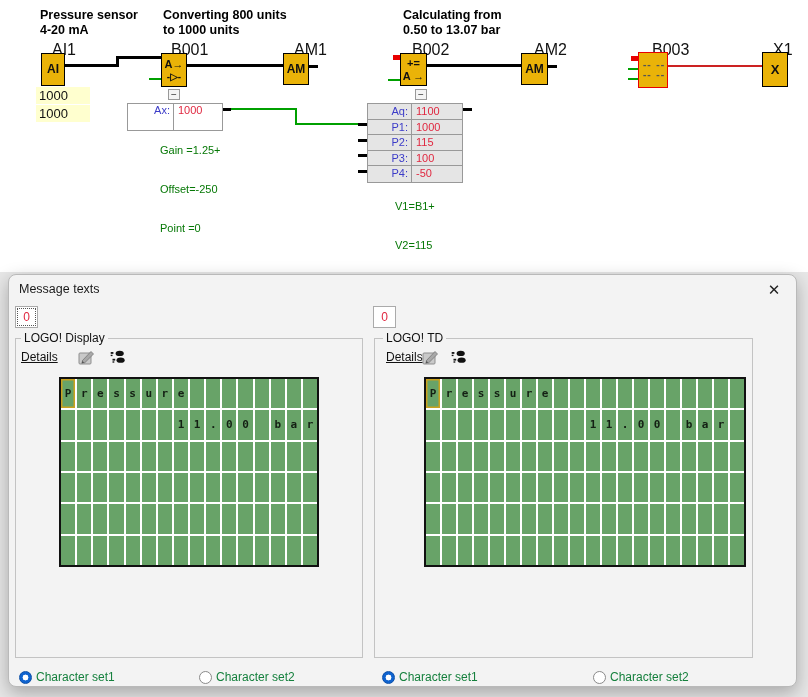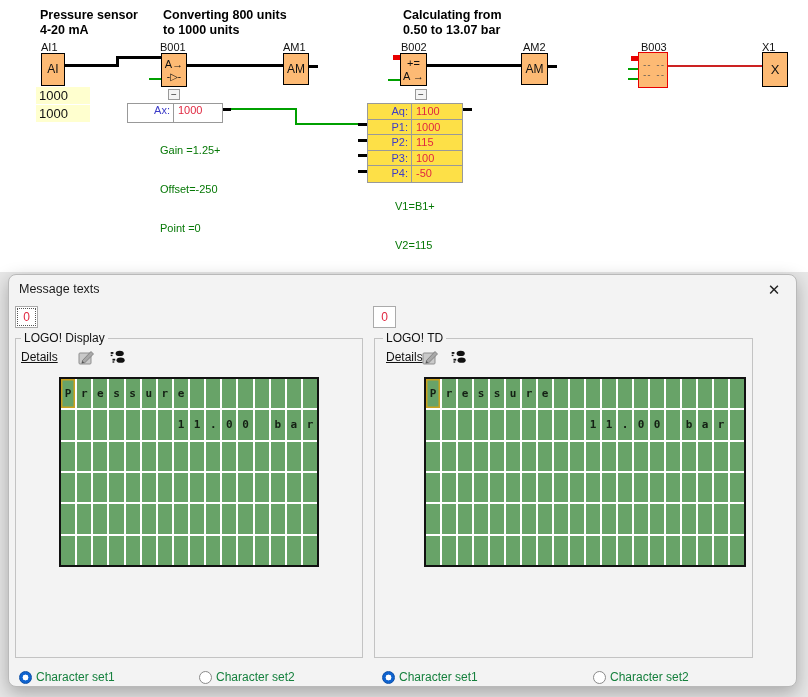--- a/index.html
+++ b/index.html
@@ -3,37 +3,37 @@
 <meta charset="utf-8">
 <style>
   * { margin:0; padding:0; box-sizing:border-box; }
   html,body { width:808px; height:697px; overflow:hidden; background:#fff;
               font-family:"Liberation Sans", sans-serif; }
   #stage { position:relative; width:808px; height:697px; }
 
   
   .canvas { position:absolute; left:0; top:0; width:808px; height:273px; background:#fff; }
   .comment { position:absolute; font-weight:bold; font-size:12.5px; line-height:15px; color:#000; white-space:nowrap; }
-  .blklabel { position:absolute; font-size:11px; color:#111; white-space:nowrap; }
-  .block { position:absolute; background:#fdba74; border:1px solid #000;
+  .blklabel { position:absolute; font-size:16px; color:#111; white-space:nowrap;margin-left:11px; }
+  .block { position:absolute; background:#eab308; border:1px solid #000;
            display:flex; flex-direction:column; align-items:center; justify-content:center;
-           font-size:12px; color:#111; line-height:13px; }
+           font-size:12px; color:#111; line-height:13px;font-weight:bold; }
   .block .g2 { font-size:10px; line-height:11px; }
   .block.msg { border:1.5px solid #e80000; color:#555; font-family:"DejaVu Sans Mono", monospace; font-size:9px; line-height:10px; letter-spacing:-1px;}
   .wire  { position:absolute; background:#000; }
   .rwire { position:absolute; background:#c22; }
   .gwire { position:absolute; background:#00a000; }
   .redmark { position:absolute; width:7px; height:5px; background:#e80000; }
   .minusbox { position:absolute; width:12px; height:11px; background:#f4f4f4; border:1px solid #999;
               font-size:10px; line-height:9px; text-align:center; color:#333; }
   .aival { position:absolute; width:54px; height:17px; background:#ffffcf; font-size:13px; color:#111; padding:1px 0 0 3px; }
   .pbox { position:absolute; background:#fff; border:1px solid #999; display:flex; font-size:11px; line-height:13px; }
   .pbox .lab { width:46px; text-align:right; padding-right:3px; color:#3c3cc8; border-right:1px solid #999; }
   .pbox .val { flex:1; padding-left:4px; color:#e02840; }
-  .ptable { position:absolute; background:#fde047; border:1px solid #999; }
+  .ptable { position:absolute; background:#e5e5e5; border:1px solid #999; }
   .ptable .prow { display:flex; height:15.5px; font-size:11px; line-height:14px; border-bottom:1px solid #999; }
   .ptable .prow:last-child { border-bottom:none; }
   .ptable .lab { width:44px; text-align:right; padding-right:3px; color:#3c3cc8; border-right:1px solid #999; }
   .ptable .val { flex:1; padding-left:4px; color:#e02840; }
   .gnote { position:absolute; font-size:11px; color:#067806; white-space:pre; }
   .gnote div { height:14.8px; }
 
   
   .backdrop { position:absolute; left:0; top:272px; width:808px; height:425px; background:#e7e7e7; }
   .dialog { position:absolute; left:8px; top:274px; width:789px; height:413px; background:#f3f3f3;
@@ -126,21 +126,21 @@
     <div class="block" style="left:762px;top:52px;width:26px;height:35px;font-size:13px;">
       <span>X</span>
     </div>
 
     <div class="aival" style="left:36px;top:87px;">1000</div>
     <div class="aival" style="left:36px;top:105px;">1000</div>
 
     <div class="minusbox" style="left:168px;top:89px;">−</div>
     <div class="minusbox" style="left:415px;top:89px;">−</div>
 
-    <div class="pbox" style="left:127px;top:103px;width:96px;height:20px;">
+    <div class="pbox" style="left:127px;top:103px;width:96px;height:28px;">
       <span class="lab">Ax:</span>
       <span class="val">1000</span>
     </div>
     <div class="wire" style="left:223px;top:108px;width:8px;height:3px;"></div>
 
     <div class="gwire" style="left:231px;top:108px;width:66px;height:2px;"></div>
     <div class="gwire" style="left:295px;top:108px;width:2px;height:17px;"></div>
     <div class="gwire" style="left:297px;top:123px;width:61px;height:2px;"></div>
 
     <div class="ptable" style="left:367px;top:103px;width:96px;">

